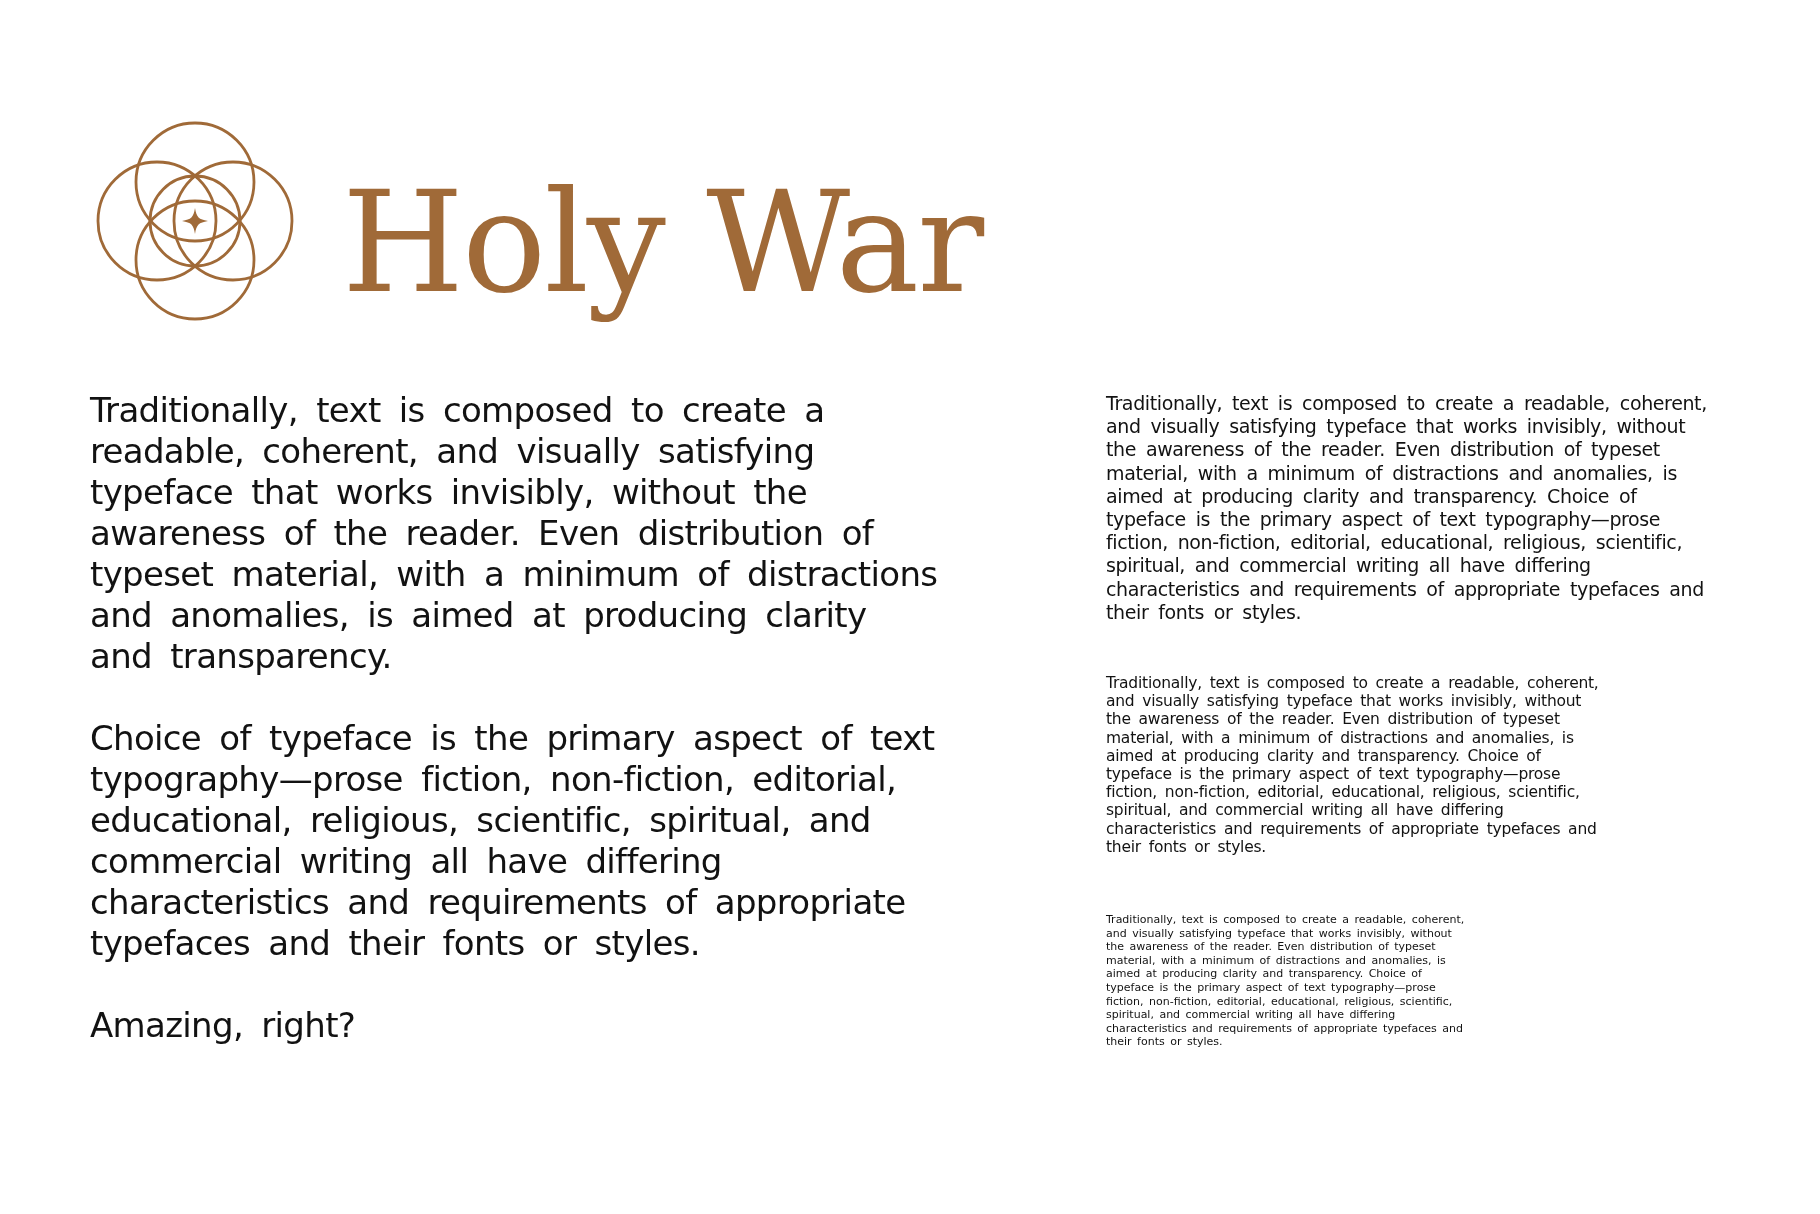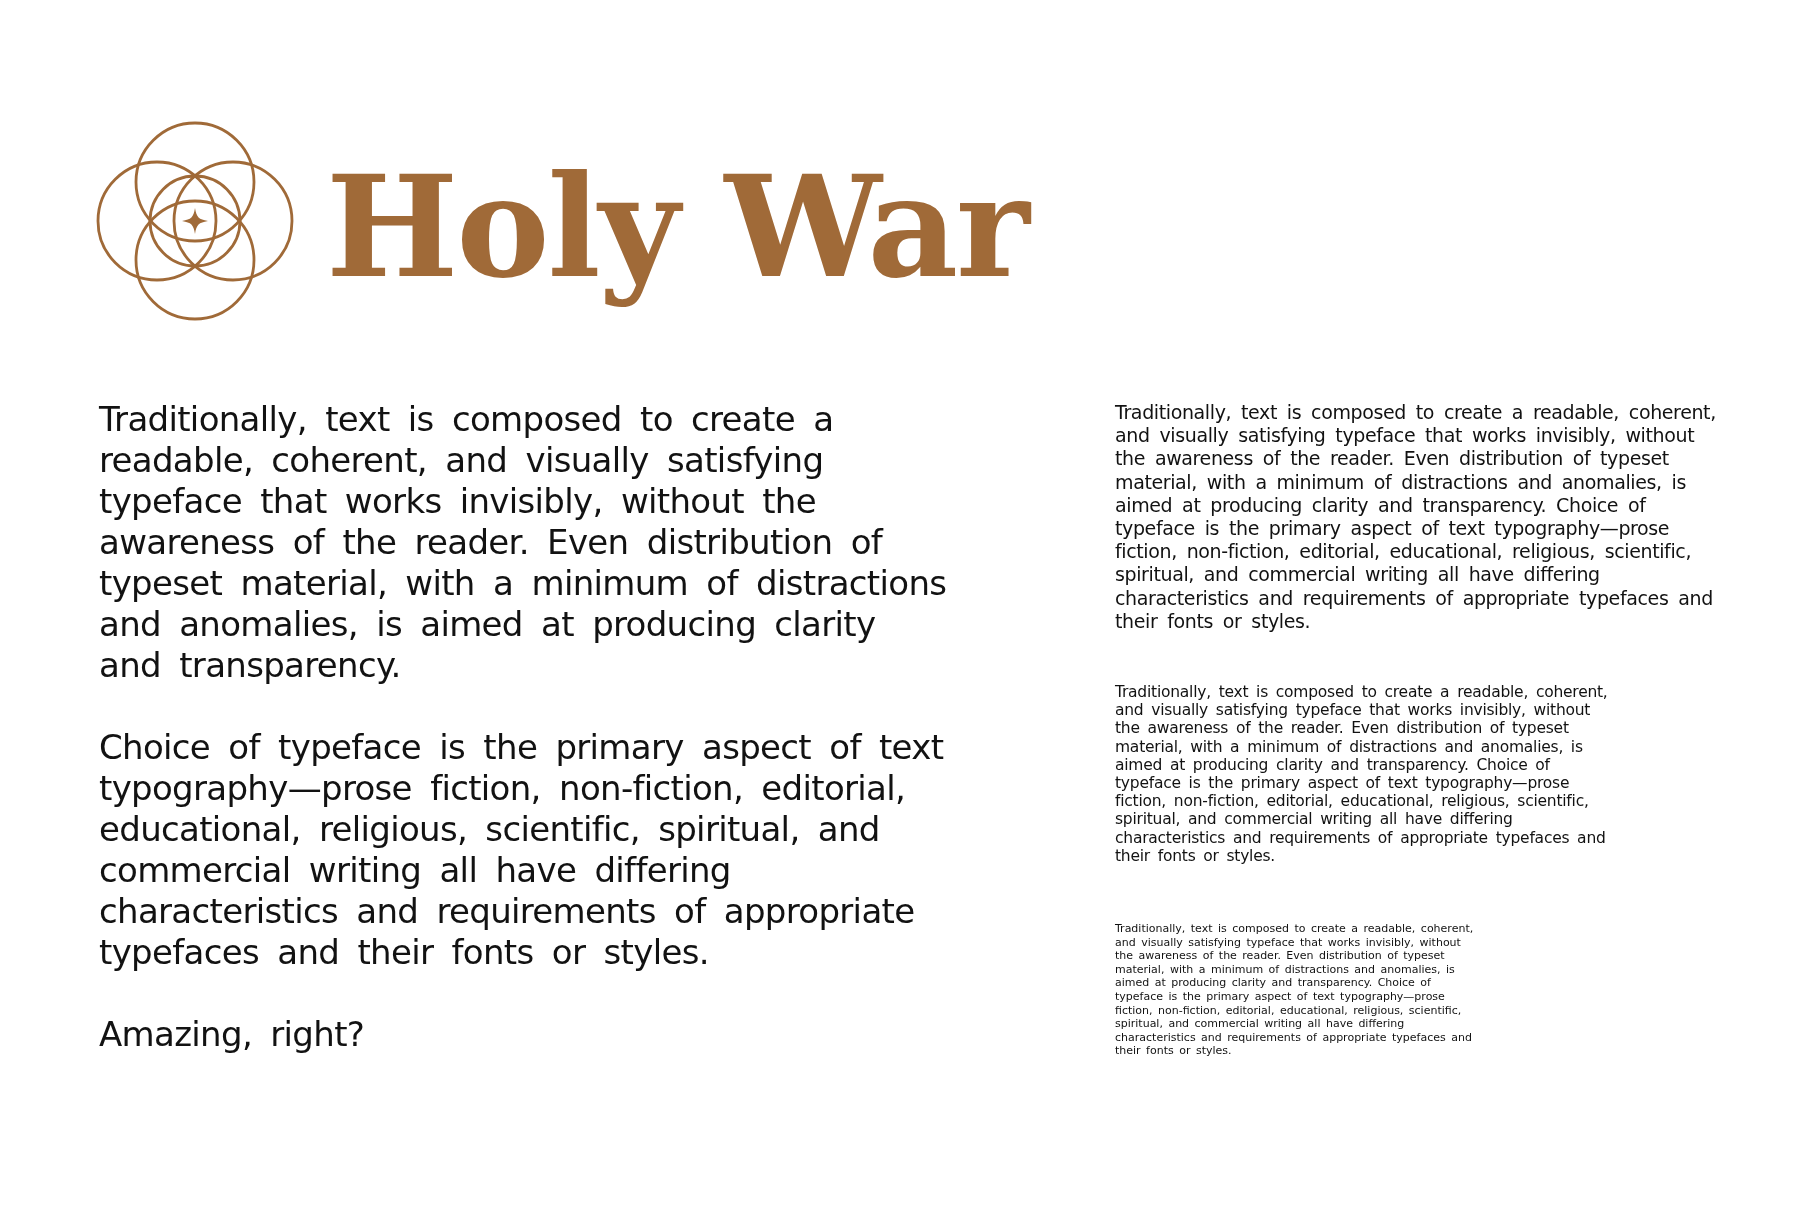--- a/index.html
+++ b/index.html
@@ -31,34 +31,34 @@
     stroke-width: 2.8;
   }
   .logo .sparkle {
     fill: #a06a38;
     stroke: none;
   }
   .wordmark {
     position: absolute;
     left: 326px;
     top: 157px;
-    margin: 0;
+    margin: 16px;
     font-family: "DejaVu Serif", serif;
-    font-weight: 700;
+    font-weight: 400;
     font-size: 140px;
     line-height: 140px;
     letter-spacing: -0.015em;
     color: #a06a38;
     white-space: nowrap;
   }
 
   
   .specimen {
     position: absolute;
-    margin: 9px;
+    margin: 0;
     white-space: pre-line;
     color: #121212;
   }
   .specimen-display {
     left: 90px;
     top: 390px;
     width: 1000px;
     font-size: 34px;
     line-height: 41px;
     letter-spacing: -0.02em;

